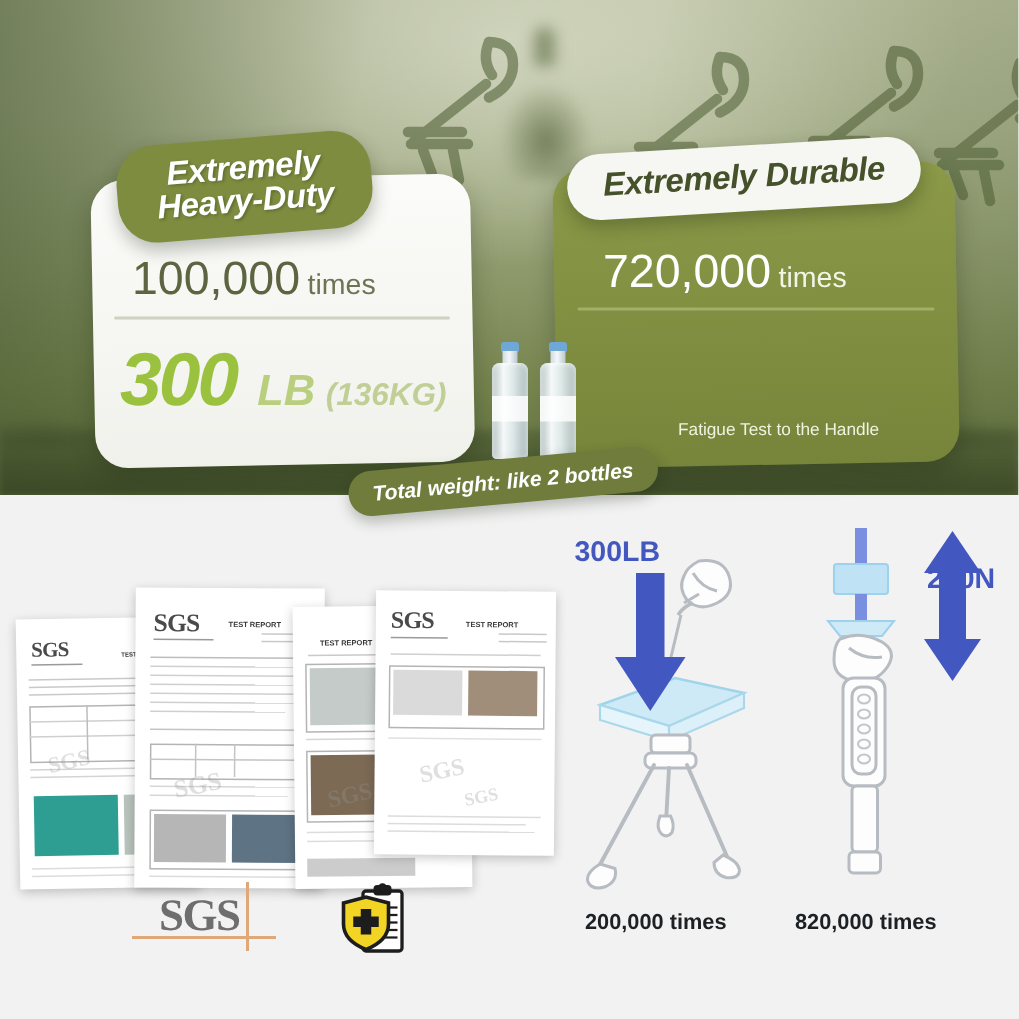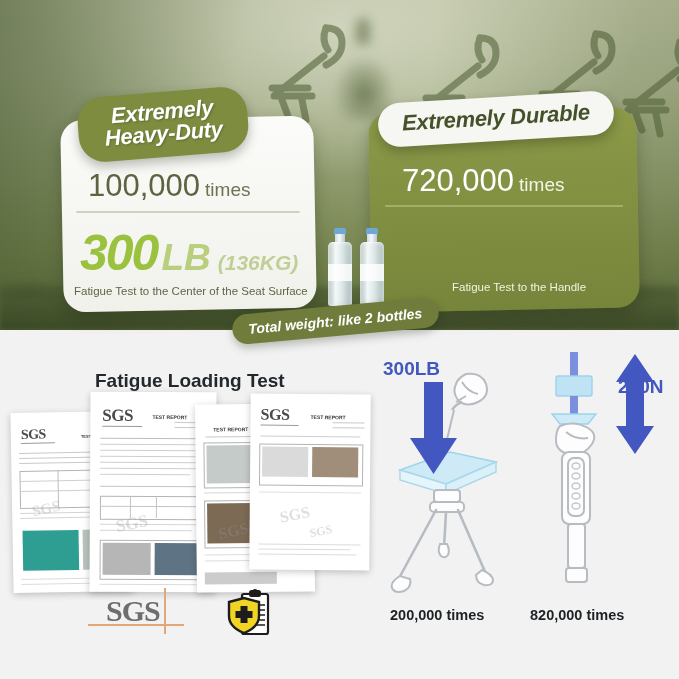--- a/index.html
+++ b/index.html
@@ -93,21 +93,21 @@
   #times-right{left:402px;top:163px;color:#ffffff;font-size:31px;font-weight:400;}
   #times-right .unit{font-size:19px;color:#f3f5e6;margin-left:5px;}
 
   .rule{position:absolute;height:2px;border-radius:2px;}
   #rule-left{left:76px;top:211px;width:224px;background:#cfd2bf;}
   #rule-right{left:385px;top:205px;width:238px;background:#a3ae68;}
 
   .big-row{position:absolute;white-space:nowrap;font-style:italic;font-weight:bold;}
   #big-left{left:80px;top:224px;}
   #big-left .num{font-size:50px;color:#9ac23e;letter-spacing:-2px;}
-  #big-left .u{font-size:37px;color:#b9cf7e;margin-left:4px;}
+  #big-left .u{font-size:29px;color:#b9cf7e;margin-left:14px;}
   #big-left .paren{font-size:21px;color:#c0cf96;margin-left:7px;}
   #big-right{left:418px;top:220px;}
   #big-right .num{font-size:54px;color:#bedc4c;letter-spacing:-2px;}
   #big-right .u{font-size:31px;color:#d6e690;margin-left:1px;}
   #big-right .paren{font-size:21px;color:#dbe8a4;margin-left:7px;}
 
   .sub{position:absolute;white-space:nowrap;}
   #sub-left{left:74px;top:285px;font-size:11.5px;color:#5f6746;}
   #sub-right{left:452px;top:281px;font-size:11.5px;color:#f0f3e0;}
 
@@ -230,21 +230,20 @@
 Heavy-Duty</div>
   <div id="pill-right" class="pill">Extremely Durable</div>
 
   <div id="times-left" class="times-row">
     <span>100,000</span><span class="unit">times</span>
   </div>
   <div id="rule-left" class="rule"></div>
   <div id="big-left" class="big-row">
     <span class="num">300</span><span class="u">LB</span><span class="paren">(136KG)</span>
   </div>
-  <div id="sub-left" class="sub">Fatigue Test to the Center of the Seat Surface</div>
 
   <div id="times-right" class="times-row">
     <span>720,000</span><span class="unit">times</span>
   </div>
   <div id="rule-right" class="rule"></div>
   <div id="sub-right" class="sub">Fatigue Test to the Handle</div>
 
   <div id="bottles">
     <div class="bottle" style="left:2px;">
       <div class="cap"></div>
@@ -255,21 +254,20 @@
     <div class="bottle" style="left:34px;">
       <div class="cap"></div>
         <div class="neck"></div>
         <div class="body"></div>
         <div class="band"></div>
     </div>
   </div>
 
   <div id="tag-weight">Total weight: like 2 bottles</div>
 
-  <h2 id="section-title">Fatigue Loading Test</h2>
 
   <div class="doc" style="left:12px;top:412px;width:120px;height:180px;transform:rotate(-1deg);">
     <div class="sgs" style="left:10px;top:14px;font-size:14px;">SGS</div>
     <div class="ln" style="left:10px;top:30px;width:34px;"></div>
     <div class="hdr" style="left:70px;top:22px;font-size:4px;">TEST REPORT</div>
     <div class="ln" style="left:8px;top:40px;width:104px;background:#c9c9c9;"></div>
     <div class="ln" style="left:8px;top:45px;width:96px;background:#c9c9c9;"></div>
     <div class="ln" style="left:8px;top:50px;width:100px;background:#c9c9c9;"></div>
     <div class="blk" style="left:8px;top:58px;width:104px;height:36px;"></div>
     <div class="ln" style="left:8px;top:68px;width:104px;background:#cfcfcf;"></div>

